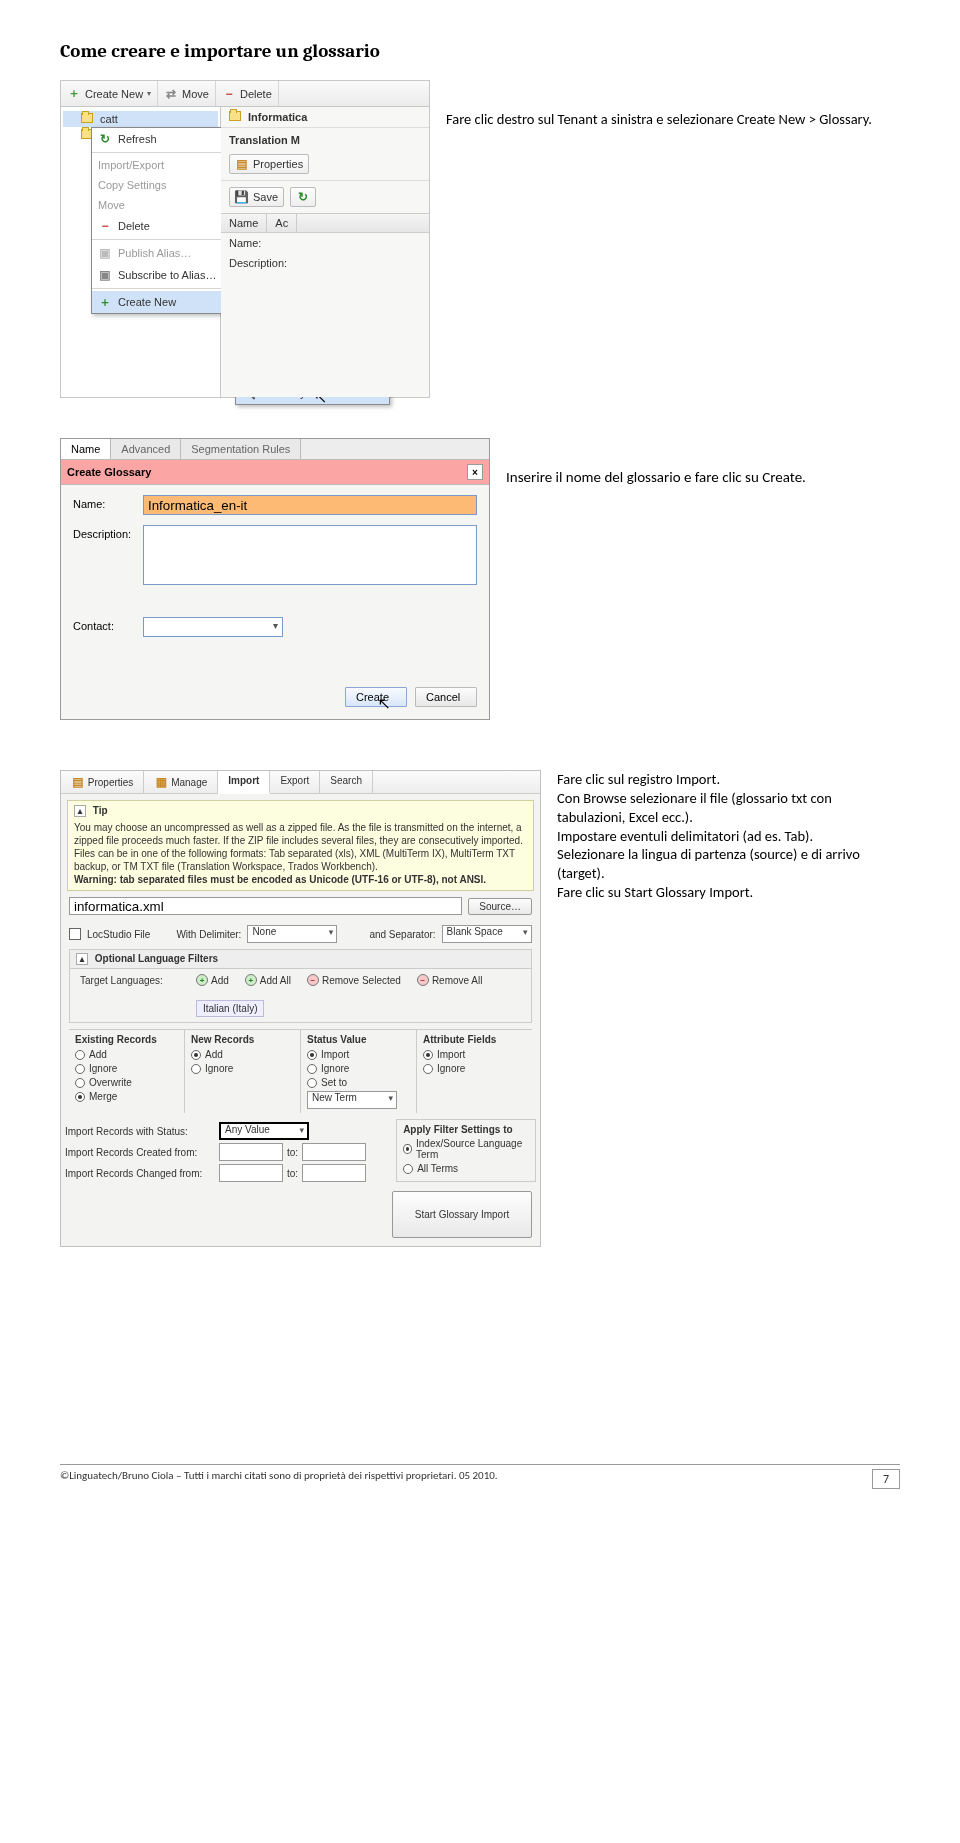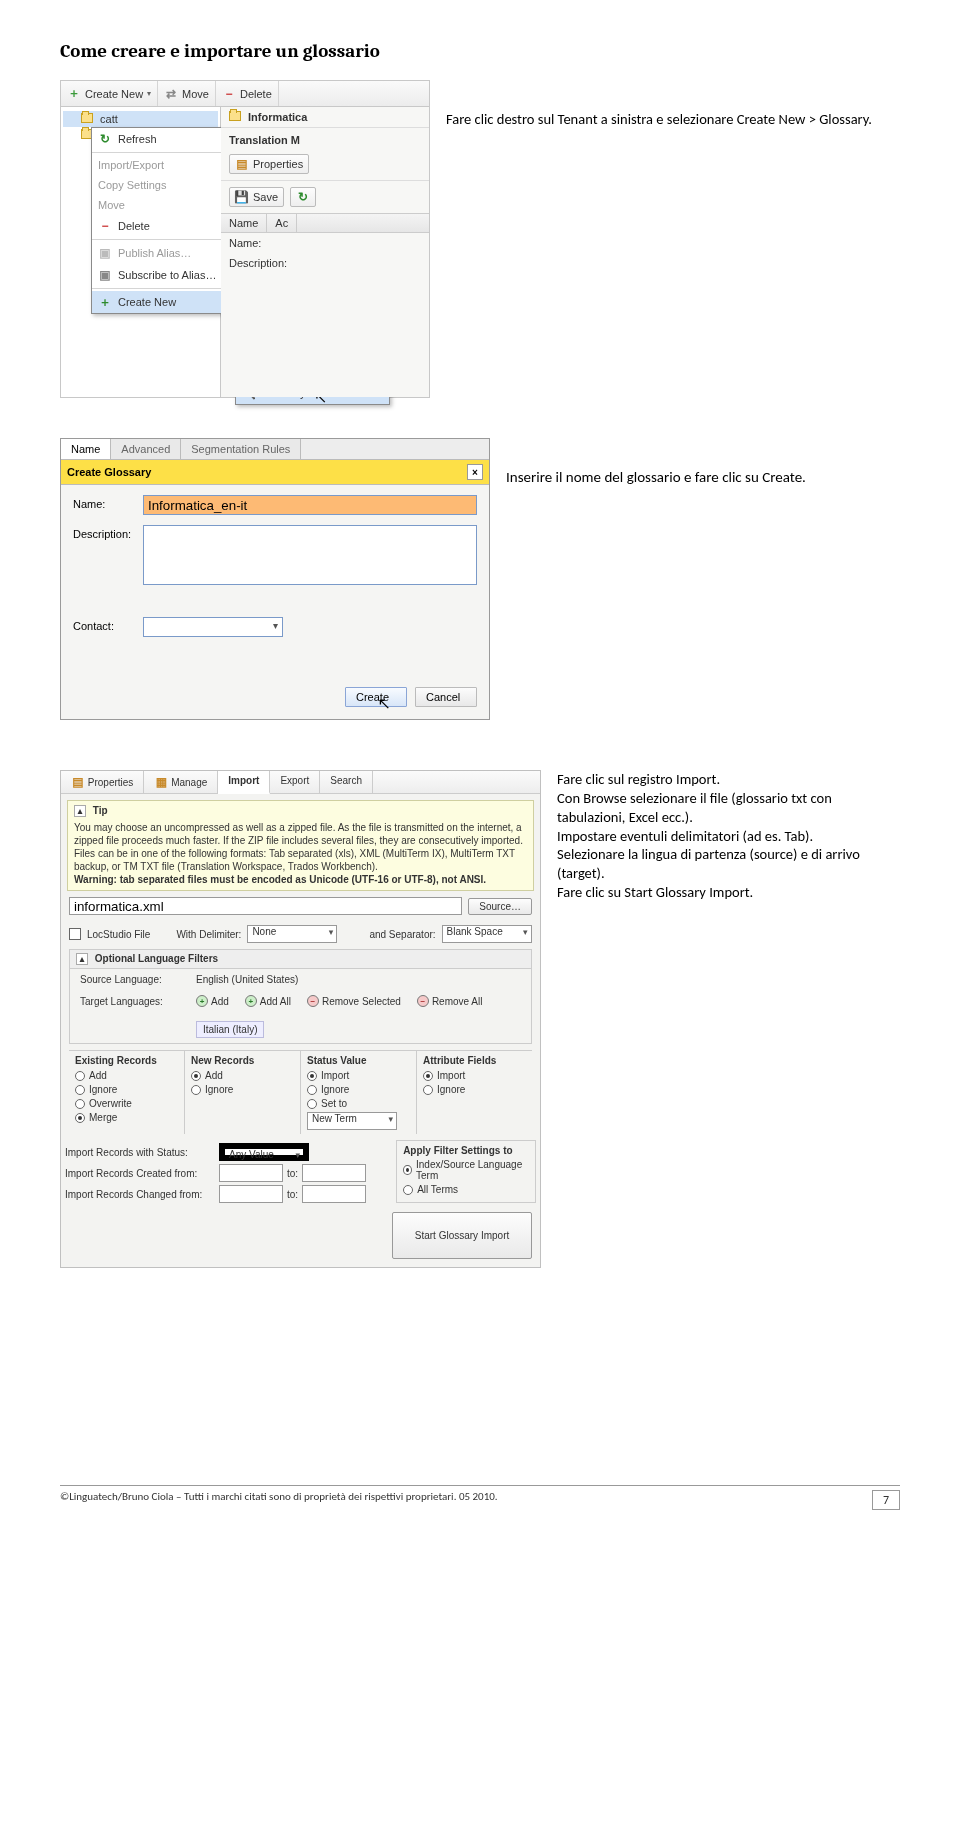--- a/index.html
+++ b/index.html
@@ -45,21 +45,21 @@
 
   
   .sec2 { display: flex; gap: 16px; margin-bottom: 50px; }
   .ui2 { width: 430px; }
   .text2 { padding-top: 30px; font-size: 15px; line-height: 1.3; }
 
   .dlg { border: 1px solid #9a9a9a; background: #f5f5f3; font-size: 11px; font-family: Tahoma, Arial, sans-serif; position: relative; }
   .dlg .tabs { display:flex; border-bottom:1px solid #bbb; background:#ededed;}
   .dlg .tab { padding:4px 10px; border-right:1px solid #bbb; background:#fff;}
   .dlg .tab.inact { background:#e9e9e9; color:#666;}
-  .dlg .titlebar { display:flex; justify-content:space-between; align-items:center; background:#fde047; padding:4px 6px; border-bottom:1px solid #bbb; font-weight:bold;}
+  .dlg .titlebar { display:flex; justify-content:space-between; align-items:center; background:#fca5a5; padding:4px 6px; border-bottom:1px solid #bbb; font-weight:bold;}
   .close { width:16px; height:16px; border:1px solid #999; background:#fff; display:flex; align-items:center; justify-content:center; font-size:10px;}
   .dlg .form { padding: 10px 12px; }
   .frow { display:flex; align-items:flex-start; margin-bottom: 10px; }
   .frow label { width: 70px; padding-top: 3px; }
   .tin { flex:1; height: 20px; border:1px solid #7a9ac9; background:#fdba74; padding:0 4px; }
   .tarea { flex:1; height: 60px; border:1px solid #7a9ac9; background:#fff; }
   .combo { width: 140px; height: 20px; border:1px solid #7a9ac9; background:#fff; position:relative;}
   .combo::after { content:"▾"; position:absolute; right:4px; top:2px; color:#555; font-size:10px;}
   .dlg .btns { display:flex; justify-content:flex-end; gap:8px; padding: 30px 12px 12px 12px;}
   .wbtn { min-width:62px; padding:3px 10px; border:1px solid #8aa5d6; border-radius:1px; background:linear-gradient(#f8fbff,#d8e6f8); text-align:left;}
@@ -103,21 +103,21 @@
   .radio { display:flex; align-items:center; gap:4px; margin:3px 0;}
   .radio .r { width:10px; height:10px; border:1px solid #666; border-radius:50%; background:#fff; position:relative;}
   .radio .r.on::after{ content:""; position:absolute; inset:2px; background:#333; border-radius:50%;}
   .optcol .sel{ position:relative; height:18px; border:1px solid #999; background:#fff; padding:0 18px 0 4px; width:90px;}
   .optcol .sel::after{ content:"▾"; position:absolute; right:3px; top:1px; font-size:9px; color:#555;}
 
   .filters { display:flex; margin:4px 4px; gap:30px;}
   .fcol { flex:1;}
   .fcol .frow2{ display:flex; align-items:center; gap:4px; margin:3px 0;}
   .fcol .frow2 .lbl{ width:150px;}
-  .fcol .frow2 .selw{ position:relative; height:18px; border:6px solid #000000; background:#fff; padding:0 18px 0 4px; min-width:90px;}
+  .fcol .frow2 .selw{ position:relative; height:18px; border:2px solid #000000; background:#fff; padding:0 18px 0 4px; min-width:90px;}
   .fcol .frow2 .selw::after{content:"▾"; position:absolute; right:3px; top:1px; font-size:9px; color:#555;}
   .fcol .frow2 .din{ width:64px; height:18px; border:1px solid #999; background:#fff;}
   .apply { border:1px solid #ccc; padding:4px 6px;}
 
   .startbtn { margin:6px 8px 8px auto; width:140px; padding:17px 8px; border:1px solid #999; border-radius:2px; background:linear-gradient(#fdfdfd,#e9e9e9); text-align:center;}
 
   .footer { position:absolute; bottom:18px; left:60px; right:60px; border-top:1px solid #999; padding-top:4px; font-size:11px; display:flex; justify-content:space-between; color:#333;}
   .pagebox { border:1px solid #999; padding:2px 10px; font-size:12px;}
 
   
@@ -332,24 +332,20 @@
       <div class="sel">None</div>
       <span style="width:20px;"></span>
       <span>and Separator:</span>
       <div class="sel">Blank Space</div>
     </div>
 
     <div class="olf">
       <div class="olfhead">
         <span class="collapse">▴</span>
         <b>Optional Language Filters</b>
-      </div>
-      <div class="lrow">
-        <span class="lbl">Source Language:</span>
-        <div class="sel" style="min-width:140px;">English (United States)</div>
       </div>
       <div class="lrow">
         <span class="lbl">Target Languages:</span>
         <span class="pill">
             <span class="ci add">+</span>
             <span>Add</span>
           </span>
         <span class="pill">
             <span class="ci add">+</span>
             <span>Add All</span>

